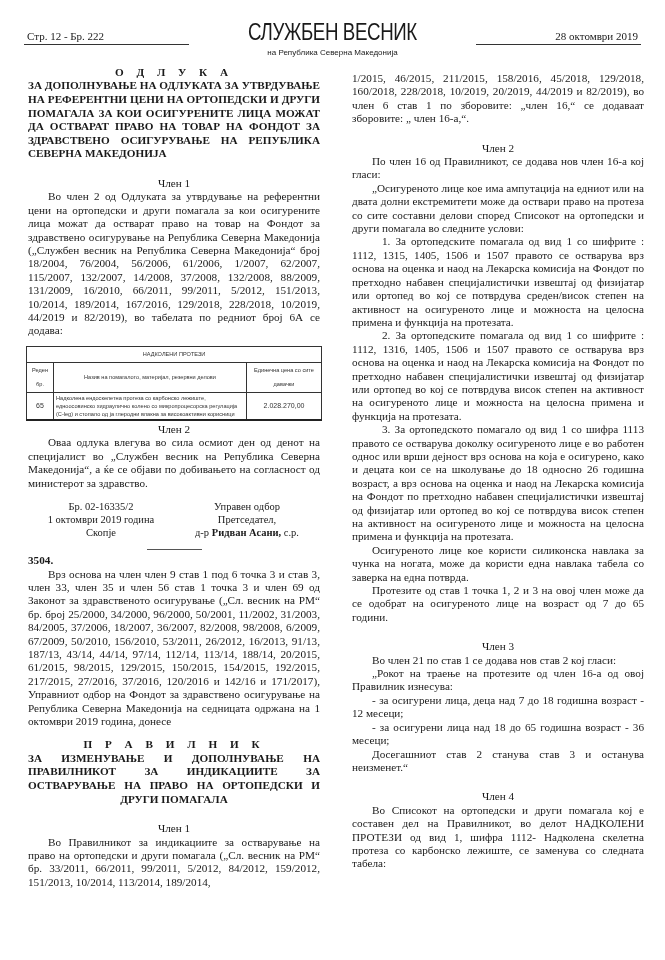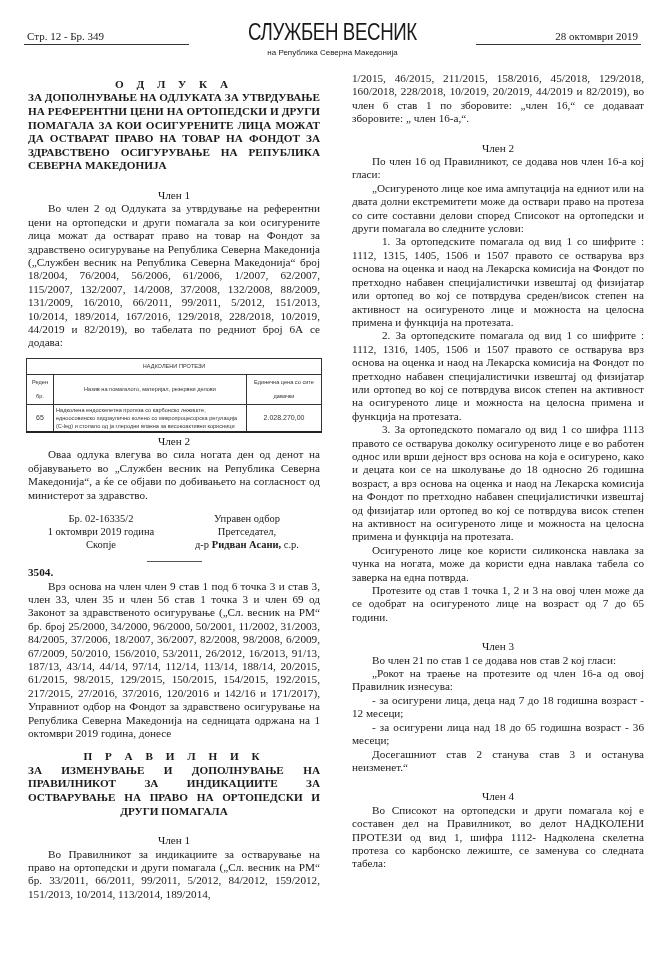--- a/index.html
+++ b/index.html
@@ -40,28 +40,28 @@
   .sig { display: flex; justify-content: flex-end; margin-top: 10px; font-size: 10.5px; line-height: 13px; }
   .sig div { width: 50%; text-align: center; }
   .divider { width: 55px; height: 0; border-top: 1.5px solid #555; margin: 10px auto 4px auto; }
 </style>
 </head>
 <body>
 
 <div class="header">
   <div class="hdr-line l"></div>
   <div class="hdr-line r" style="left:476px;width:165px;"></div>
-  <div class="hdr-left">Стр. 12 - Бр. 349</div>
+  <div class="hdr-left">Стр. 12 - Бр. 222</div>
   <div class="hdr-title"><span>СЛУЖБЕН ВЕСНИК</span></div>
   <div class="hdr-right">28 октомври 2019</div>
   <div class="hdr-sub">на Република Северна Македонија</div>
 </div>
 
 <div class="col left">
-  <p class="c b title-sp" style="margin-top:16px;">О Д Л У К А</p>
+  <p class="c b title-sp" style="margin-top:4px;">О Д Л У К А</p>
   <p class="heading">ЗА ДОПОЛНУВАЊЕ НА ОДЛУКАТА ЗА УТВРДУВАЊЕ НА РЕФЕРЕНТНИ ЦЕНИ НА ОРТОПЕДСКИ И ДРУГИ ПОМАГАЛА ЗА КОИ ОСИГУРЕНИТЕ ЛИЦА МОЖАТ ДА ОСТВАРАТ ПРАВО НА ТОВАР НА ФОНДОТ ЗА ЗДРАВСТВЕНО ОСИГУРУВАЊЕ НА РЕПУБЛИКА СЕВЕРНА МАКЕДОНИЈА</p>
   <div class="gap2"></div>
   <p class="c">Член 1</p>
   <p class="ind">Во член 2 од Одлуката за утврдување на референтни цени на ортопедски и други помагала за кои осигурените лица можат да остварат право на товар на Фондот за здравствено осигурување на Република Северна Македонија („Службен весник на Република Северна Македонија“ број 18/2004, 76/2004, 56/2006, 61/2006, 1/2007, 62/2007, 115/2007, 132/2007, 14/2008, 37/2008, 132/2008, 88/2009, 131/2009, 16/2010, 66/2011, 99/2011, 5/2012, 151/2013, 10/2014, 189/2014, 167/2016, 129/2018, 228/2018, 10/2019, 44/2019 и 82/2019), во табелата по редниот број 6А се додава:</p>
 
   <table class="prot">
     <tbody>
         <tr>
           <td colspan="3">НАДКОЛЕНИ ПРОТЕЗИ</td>
         </tr>
@@ -72,21 +72,21 @@
     </tr>
     <tr class="last">
       <td style="font-size:7px">65</td>
       <td class="namecell">Надколена ендоскелетна протеза со карбонско лежиште, едноосовинско хидраулично колено со микропроцесорска регулација (C-leg) и стопало од ја глеродни влакна за високоактивни корисници</td>
       <td style="font-size:7px">2.028.270,00</td>
     </tr>
   </tbody>
     </table>
 
   <p class="c">Член 2</p>
-  <p class="ind">Оваа одлука влегува во сила ногата ден од денот на објавувањето во „Службен весник на Република Северна Македонија“, а ќе се објави по добивањето на согласност од министерот за здравство.</p>
+  <p class="ind">Оваа одлука влегува во сила осмиот ден од денот на специјалист во „Службен весник на Република Северна Македонија“, а ќе се објави по добивањето на согласност од министерот за здравство.</p>
 
   <div class="sig">
     <div>
       <p>Бр. 02-16335/2</p>
       <p>1 октомври 2019 година</p>
       <p>Скопје</p>
     </div>
     <div>
       <p>Управен одбор</p>
       <p>Претседател,</p>

